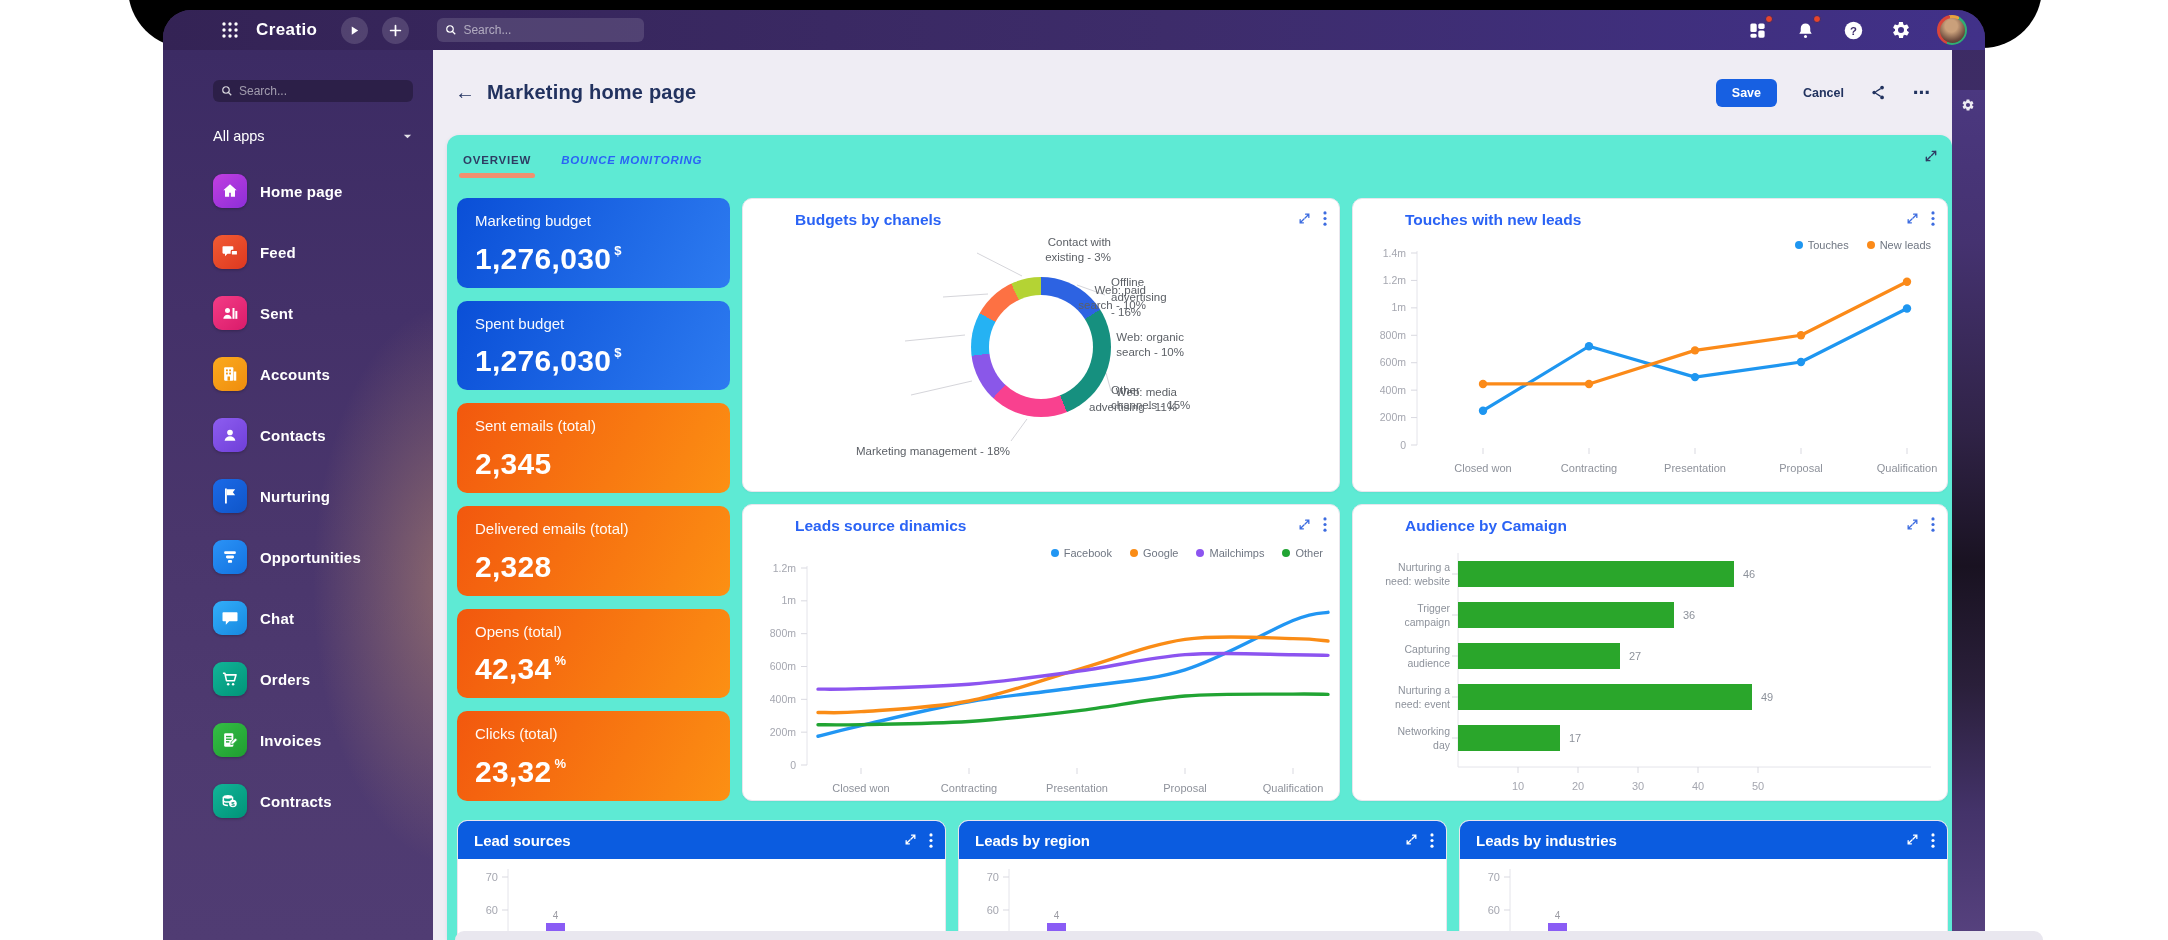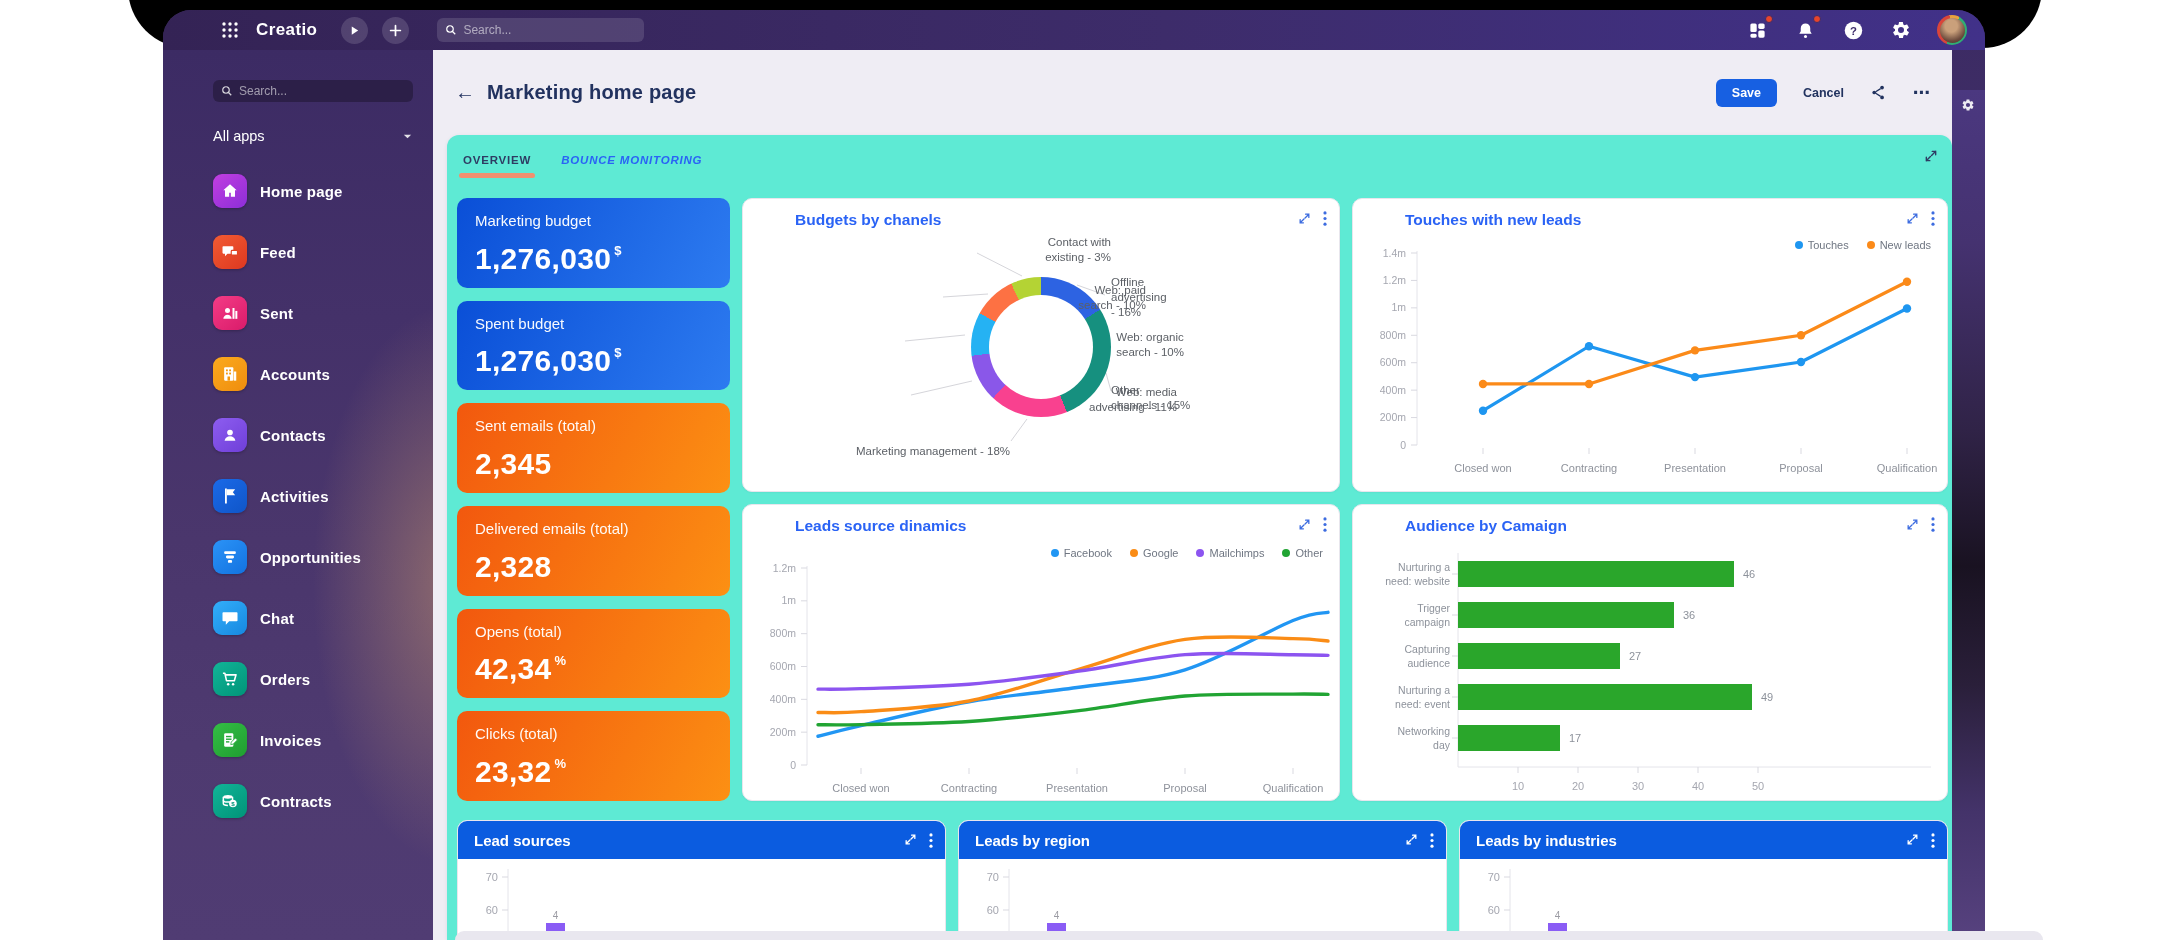--- a/index.html
+++ b/index.html
@@ -285,21 +285,21 @@
             </span>
             <span class="nav-lb">Contacts</span>
           </div>
           <div class="nav-item">
             <span class="nav-ic" style="background: linear-gradient(140deg, rgb(27, 106, 232), rgb(15, 85, 200));">
               <svg width="20" height="20" viewBox="0 0 24 24" fill="#fff">
                 <rect x="6" y="3" width="2.2" height="18"></rect>
                 <path d="M8.2 4h10l-2.8 3.5L18.2 11H8.2z"></path>
               </svg>
             </span>
-            <span class="nav-lb">Activities</span>
+            <span class="nav-lb">Nurturing</span>
           </div>
           <div class="nav-item">
             <span class="nav-ic" style="background: linear-gradient(140deg, rgb(43, 147, 247), rgb(18, 114, 224));">
               <svg width="20" height="20" viewBox="0 0 24 24" fill="#fff">
                 <rect x="5" y="5" width="14" height="3.4" rx="1.4"></rect>
                 <rect x="7.2" y="10.3" width="9.6" height="3.4" rx="1.4"></rect>
                 <rect x="9.5" y="15.6" width="5" height="3.4" rx="1.4"></rect>
               </svg>
             </span>
             <span class="nav-lb">Opportunities</span>
@@ -446,21 +446,21 @@
                   <div>Other</div>
                   <div>channels - 15%</div>
                 </div>
                 <div class="dlabel" style="left: 40px; width: 300px; text-align: center; top: 245px;">
                   <div>Marketing management - 18%</div>
                 </div>
                 <div class="dlabel" style="right: 162px; text-align: right; top: 186px; margin-left: 38px;">
                   <div>Web: media</div>
                   <div>advertising - 11%</div>
                 </div>
-                <div class="dlabel" style="right: 155px; text-align: left; top: 131px;">
+                <div class="dlabel" style="right: 155px; text-align: center; top: 131px;">
                   <div>Web: organic</div>
                   <div>search - 10%</div>
                 </div>
                 <div class="dlabel" style="right: 193px; text-align: right; top: 84px;">
                   <div>Web: paid</div>
                   <div>search - 10%</div>
                 </div>
                 <div class="dlabel" style="right: 228px; text-align: right; top: 36px;">
                   <div>Contact with</div>
                   <div>existing - 3%</div>

